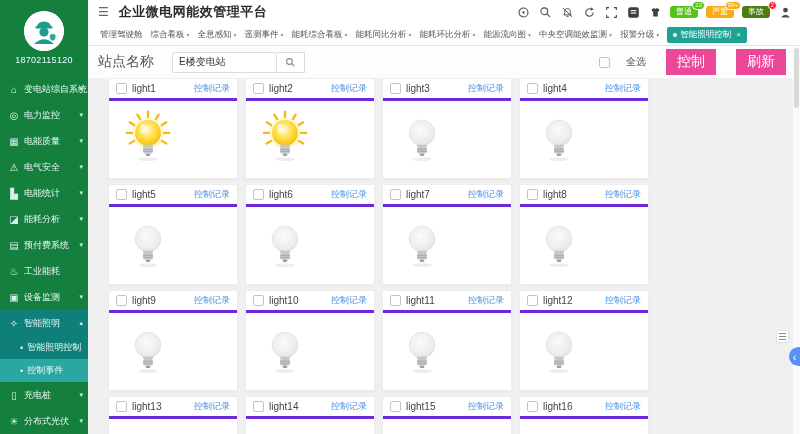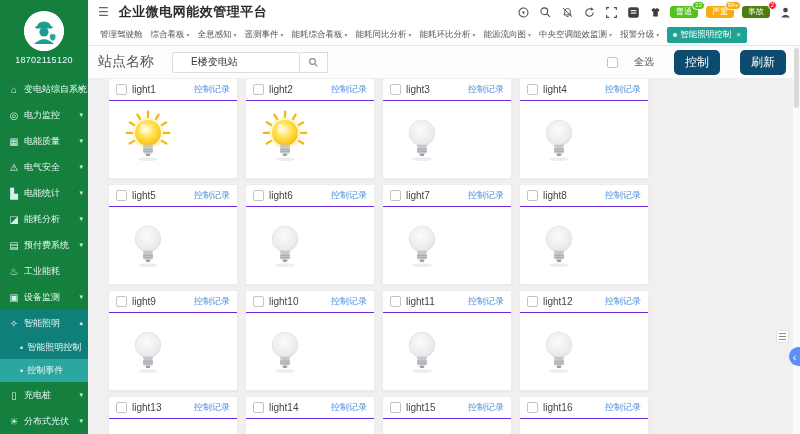--- a/index.html
+++ b/index.html
@@ -37,30 +37,30 @@
   .tab { display:flex; align-items:center; font-size:8.5px; color:#555; white-space:nowrap; cursor:pointer; }
   .tab .caret { font-size:6px; color:#999; margin-left:2px; }
   .active-tab { display:flex; align-items:center; gap:3px; background:#1da294; color:#fff; font-size:8.5px; border-radius:2px; padding:2px 6px; white-space:nowrap; cursor:pointer; }
   .active-tab .dot { width:4px; height:4px; border-radius:50%; background:#fff; }
   .active-tab .close { font-size:8px; margin-left:2px; cursor:pointer; }
 
   
   .content { position:absolute; left:88px; top:46px; right:0; bottom:0; background:#f0f0f0; overflow:hidden; }
   .toolbar { height:32px; background:#fdfdfd; display:flex; align-items:center; padding:0 14px 0 10px; }
   .tb-label { font-size:14px; color:#555; margin-right:18px; white-space:nowrap; }
-  .site-input { width:128px; height:21px; border:1px solid #dcdcdc; border-radius:2px; font-size:10px; color:#333; padding:0 18px; outline:none; background:#fff; font-family:inherit; }
+  .site-input { width:105px; height:21px; border:1px solid #dcdcdc; border-radius:2px; font-size:10px; color:#333; padding:0 6px; outline:none; background:#fff; font-family:inherit; }
   .search-btn { width:28px; height:21px; border:1px solid #dcdcdc; border-left:none; background:#fff; display:flex; align-items:center; justify-content:center; cursor:pointer; }
   .tb-right { margin-left:auto; display:flex; align-items:center; gap:20px; }
   .cb { width:11px; height:11px; border:1px solid #c3c3c3; border-radius:2px; background:#fff; display:inline-block; flex:0 0 11px; cursor:pointer; }
   .select-all-label { font-size:10px; color:#555; margin-left:-4px; }
-  .teal-btn { background:#0c4a6e; color:#fff; border:none; border-radius:5px; font-size:12px; padding:4px 11px; cursor:pointer; font-family:inherit; }
+  .teal-btn { background:#ec4899; color:#fff; border:none; border-radius:0; font-size:14px; padding:4px 11px; cursor:pointer; font-family:inherit; }
 
   .grid { margin-left:20px; width:541px; display:grid; grid-template-columns:repeat(4,130px); gap:5px 7px; }
   .card { background:#fff; border:1px solid #ededed; border-radius:2px; height:101px; box-shadow:0 1px 2px rgba(0,0,0,.04); overflow:hidden; }
-  .card-head { height:22px; display:flex; align-items:center; gap:5px; padding:0 7px; border-bottom:1px solid #6d28d9; }
+  .card-head { height:22px; display:flex; align-items:center; gap:5px; padding:0 7px; border-bottom:3px solid #6d28d9; }
   .light-name { font-size:10px; color:#444; }
   .record-link { margin-left:auto; font-size:9px; color:#4c8fe0; cursor:pointer; text-decoration:none; }
   .card-body { height:78px; display:flex; align-items:center; padding-left:14px; }
   .bulb { display:block; }
   .bulb .halo { fill:#ffd83d; opacity:.25; display:none; }
   .card.on .bulb .halo { display:block; }
   .card.on .bulb .glass { fill:url(#gY); }
   .card.off .bulb .glass { fill:url(#gG); stroke:#dedede; stroke-width:.8; }
   .card.off .bulb .rays { display:none; }
   .bulb .shine { fill:#fff; opacity:.55; display:none; }

